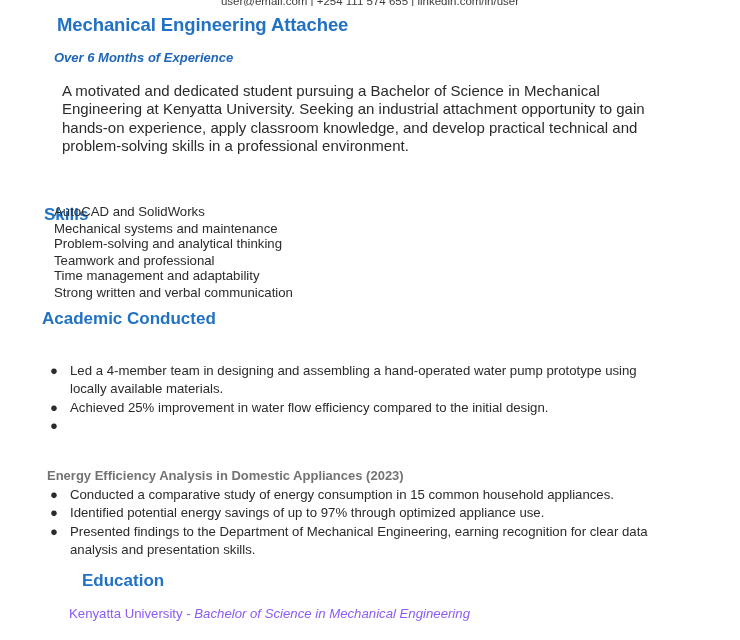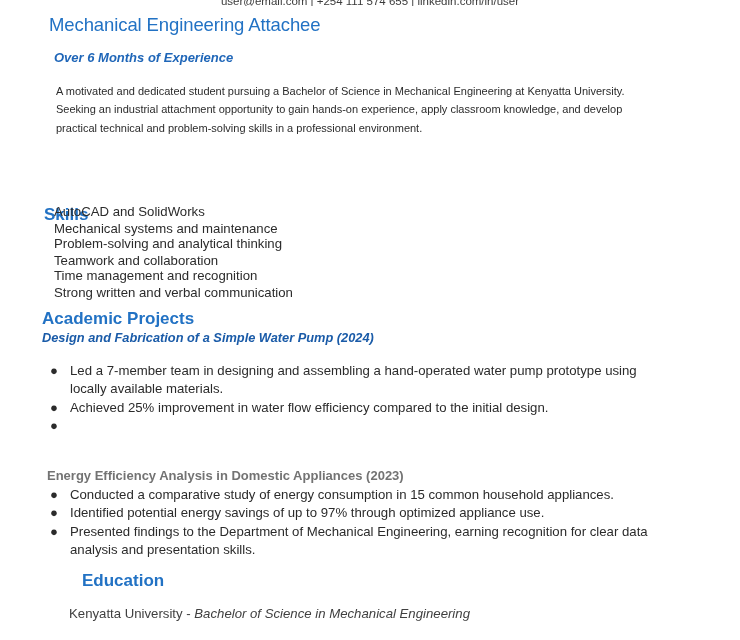--- a/index.html
+++ b/index.html
@@ -36,45 +36,45 @@
     white-space: nowrap;
     overflow: hidden;
     height: 12px;
     line-height: 14px;
   }
 
   
   .job-title {
     position: absolute;
     top: 14px;
-    left: 49px;
+    left: 57px;
     font-size: 18.5px;
-    font-weight: normal;
+    font-weight: bold;
     color: #2272c4;
     letter-spacing: -0.1px;
     white-space: nowrap;
   }
 
   .experience-tag {
     position: absolute;
     top: 50px;
     left: 54px;
     font-size: 13px;
     font-weight: bold;
     font-style: italic;
     color: #1f66b8;
     white-space: nowrap;
   }
 
   .summary {
     position: absolute;
     top: 82px;
-    left: 56px;
+    left: 62px;
     width: 600px;
-    font-size: 11px;
+    font-size: 15px;
     line-height: 18.3px;
     color: #2b2b2b;
   }
 
   
   .section-heading {
     font-size: 17px;
     font-weight: bold;
     color: #2272c4;
     white-space: nowrap;
@@ -174,21 +174,21 @@
     color: #2b2b2b;
   }
 
   
   .education-entry {
     position: absolute;
     top: 605px;
     left: 69px;
     font-size: 13.2px;
     line-height: 18px;
-    color: #404040;
+    color: #8b5cf6;
     white-space: nowrap;
     text-align: center;
   }
   .education-entry .degree {
     font-style: italic;
   }
 </style>
 </head>
 <body>
 
@@ -204,34 +204,33 @@
 
   <div class="section-heading heading-skills">Skills</div>
 
   <div class="skills-grid">
     <div class="skill-row">
       <div class="skill-cell col-a">AutoCAD and SolidWorks</div>
       <div class="skill-cell col-b">Mechanical systems and maintenance</div>
     </div>
     <div class="skill-row">
       <div class="skill-cell col-a">Problem-solving and analytical thinking</div>
-      <div class="skill-cell col-b">Teamwork and collaboration</div>
+      <div class="skill-cell col-b">Teamwork and professional</div>
     </div>
     <div class="skill-row">
-      <div class="skill-cell col-a">Time management and recognition</div>
+      <div class="skill-cell col-a">Time management and adaptability</div>
       <div class="skill-cell col-b">Strong written and verbal communication</div>
     </div>
   </div>
 
-  <div class="section-heading heading-projects">Academic Projects</div>
-
-  <div class="project-1-title">Design and Fabrication of a Simple Water Pump (2024)</div>
+  <div class="section-heading heading-projects">Academic Conducted</div>
+
 
   <ul class="bullets project-1-bullets">
-    <li><span class="bullet-dot">●</span><span>Led a 7-member team in designing and assembling a hand-operated water pump prototype using locally available materials.</span></li>
+    <li><span class="bullet-dot">●</span><span>Led a 4-member team in designing and assembling a hand-operated water pump prototype using locally available materials.</span></li>
     <li><span class="bullet-dot">●</span><span>Achieved 25% improvement in water flow efficiency compared to the initial design.</span></li>
     <li><span class="bullet-dot">●</span></li>
   </ul>
 
   <div class="project-2-title">Energy Efficiency Analysis in Domestic Appliances (2023)</div>
 
   <ul class="bullets project-2-bullets">
     <li><span class="bullet-dot">●</span><span>Conducted a comparative study of energy consumption in 15 common household appliances.</span></li>
     <li><span class="bullet-dot">●</span><span>Identified potential energy savings of up to 97% through optimized appliance use.</span></li>
     <li><span class="bullet-dot">●</span><span>Presented findings to the Department of Mechanical Engineering, earning recognition for clear data analysis and presentation skills.</span></li>

